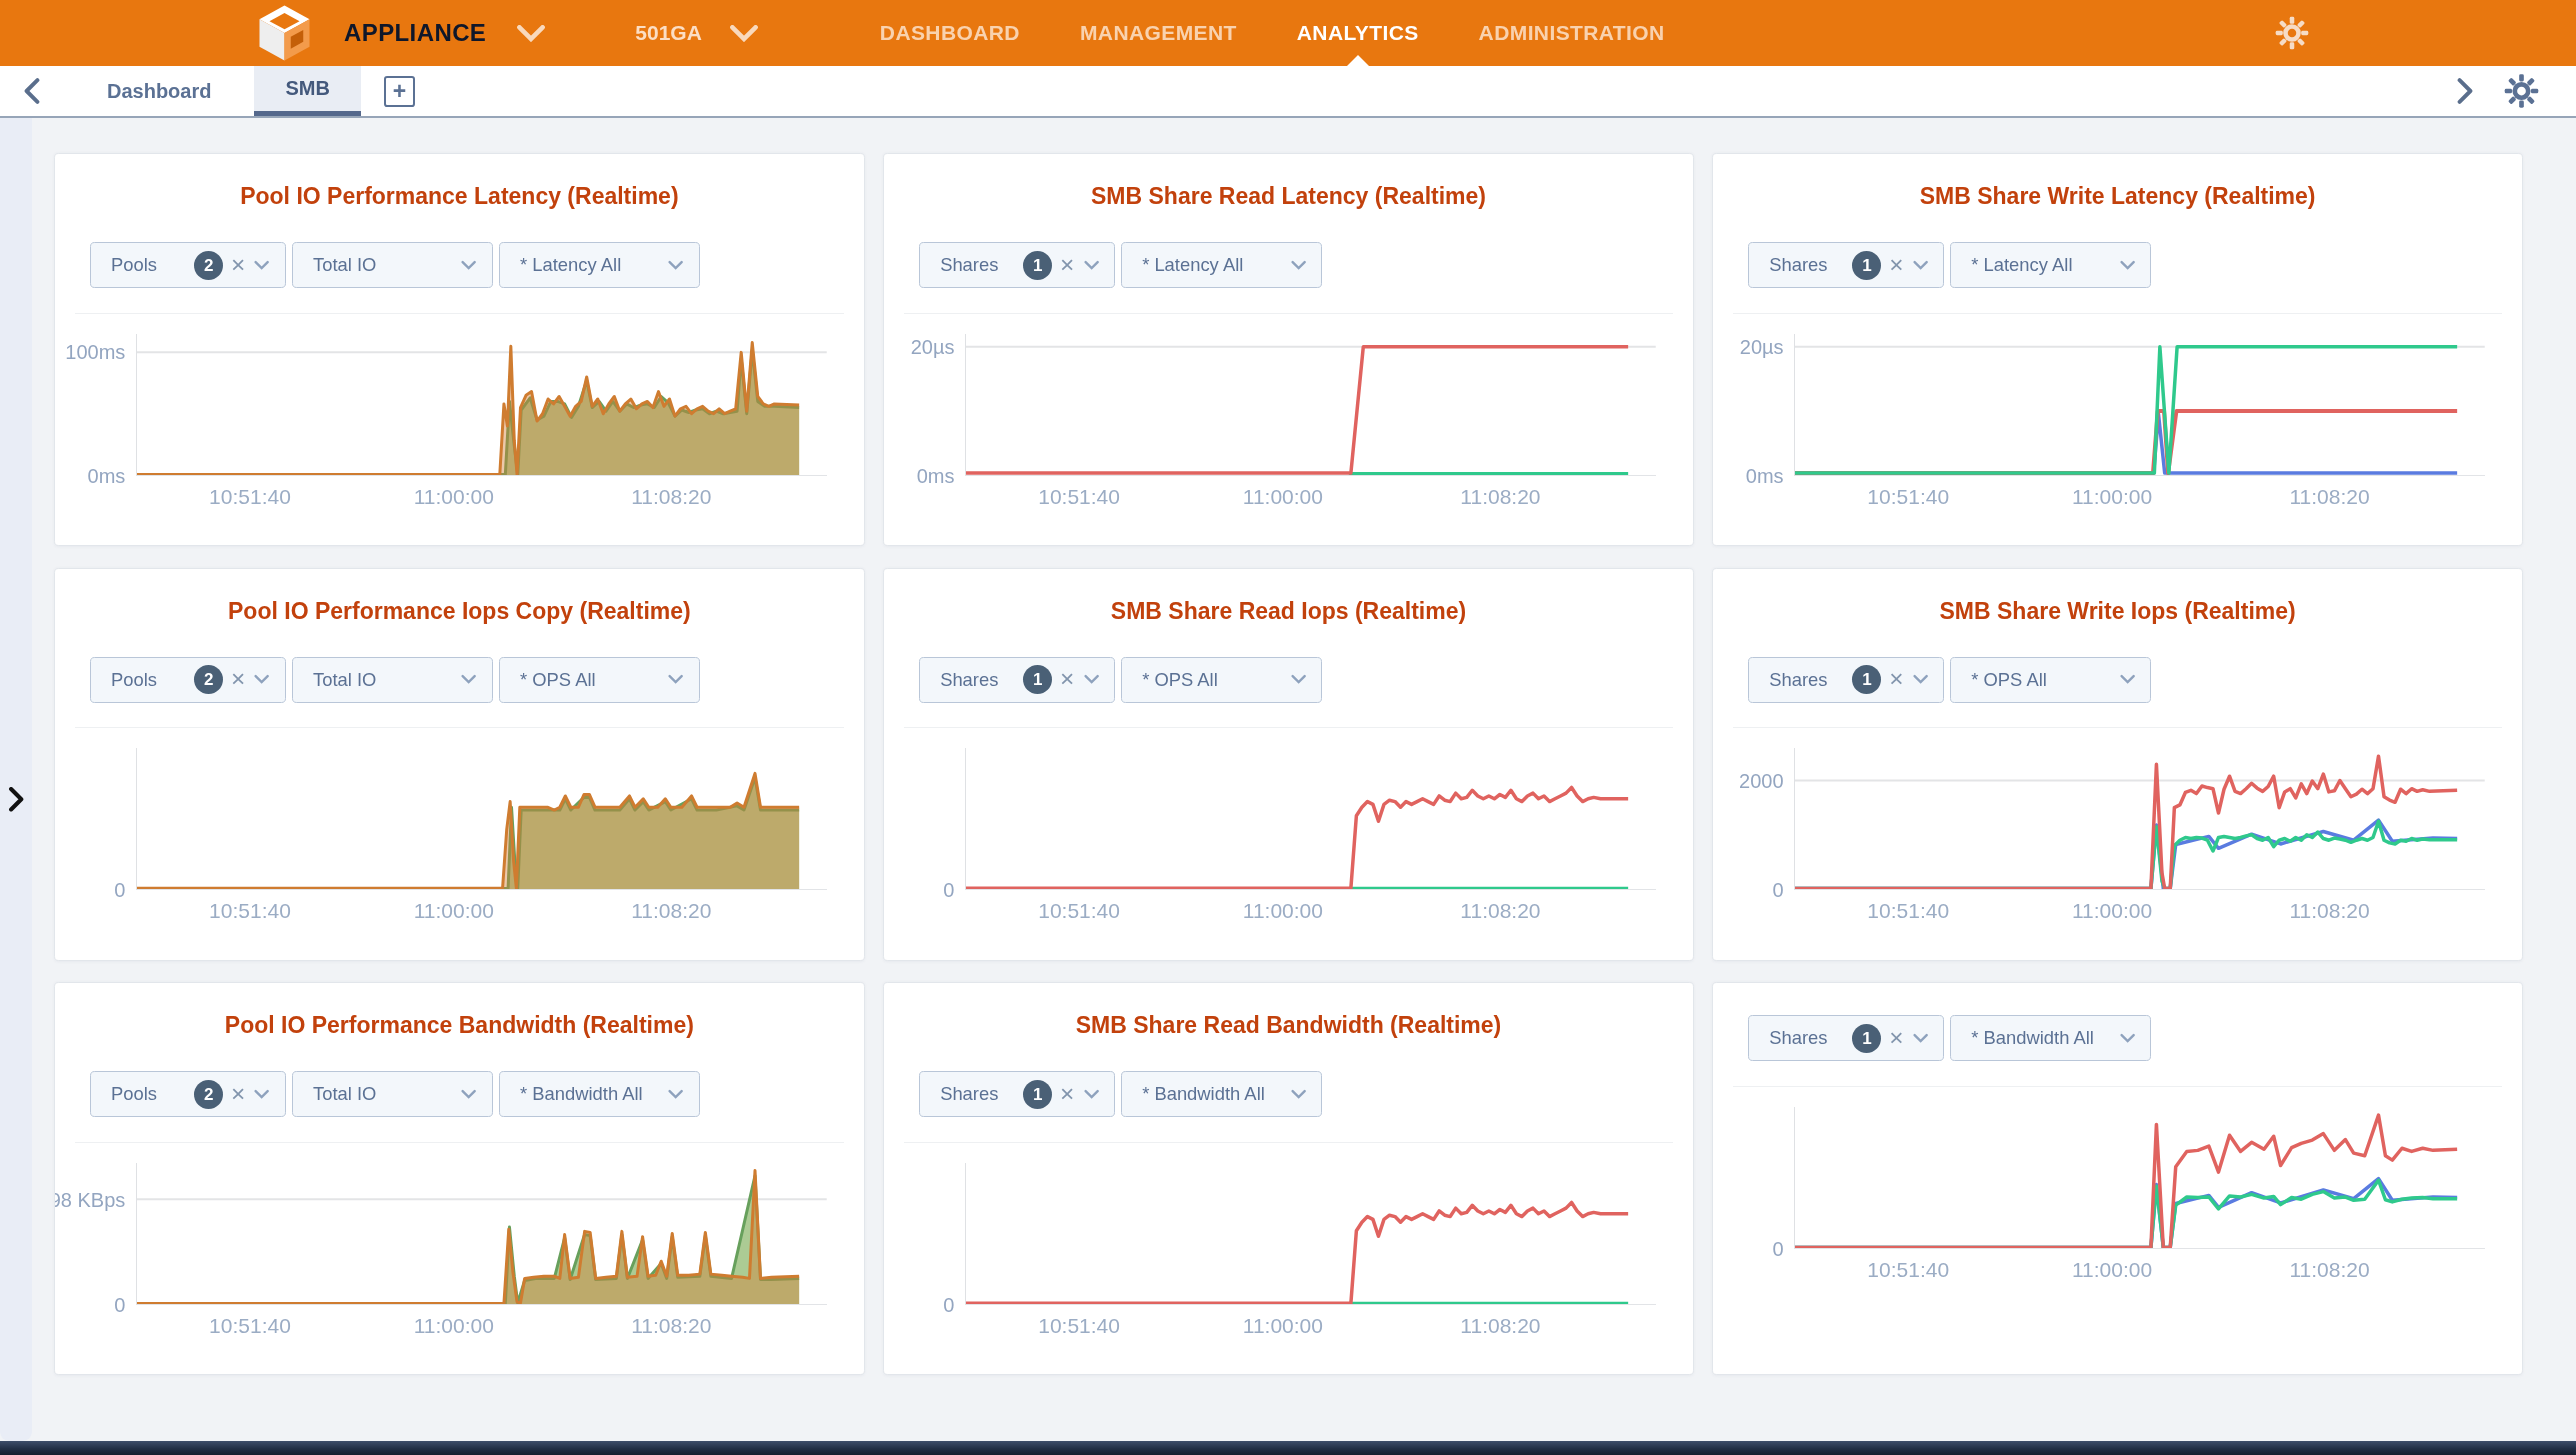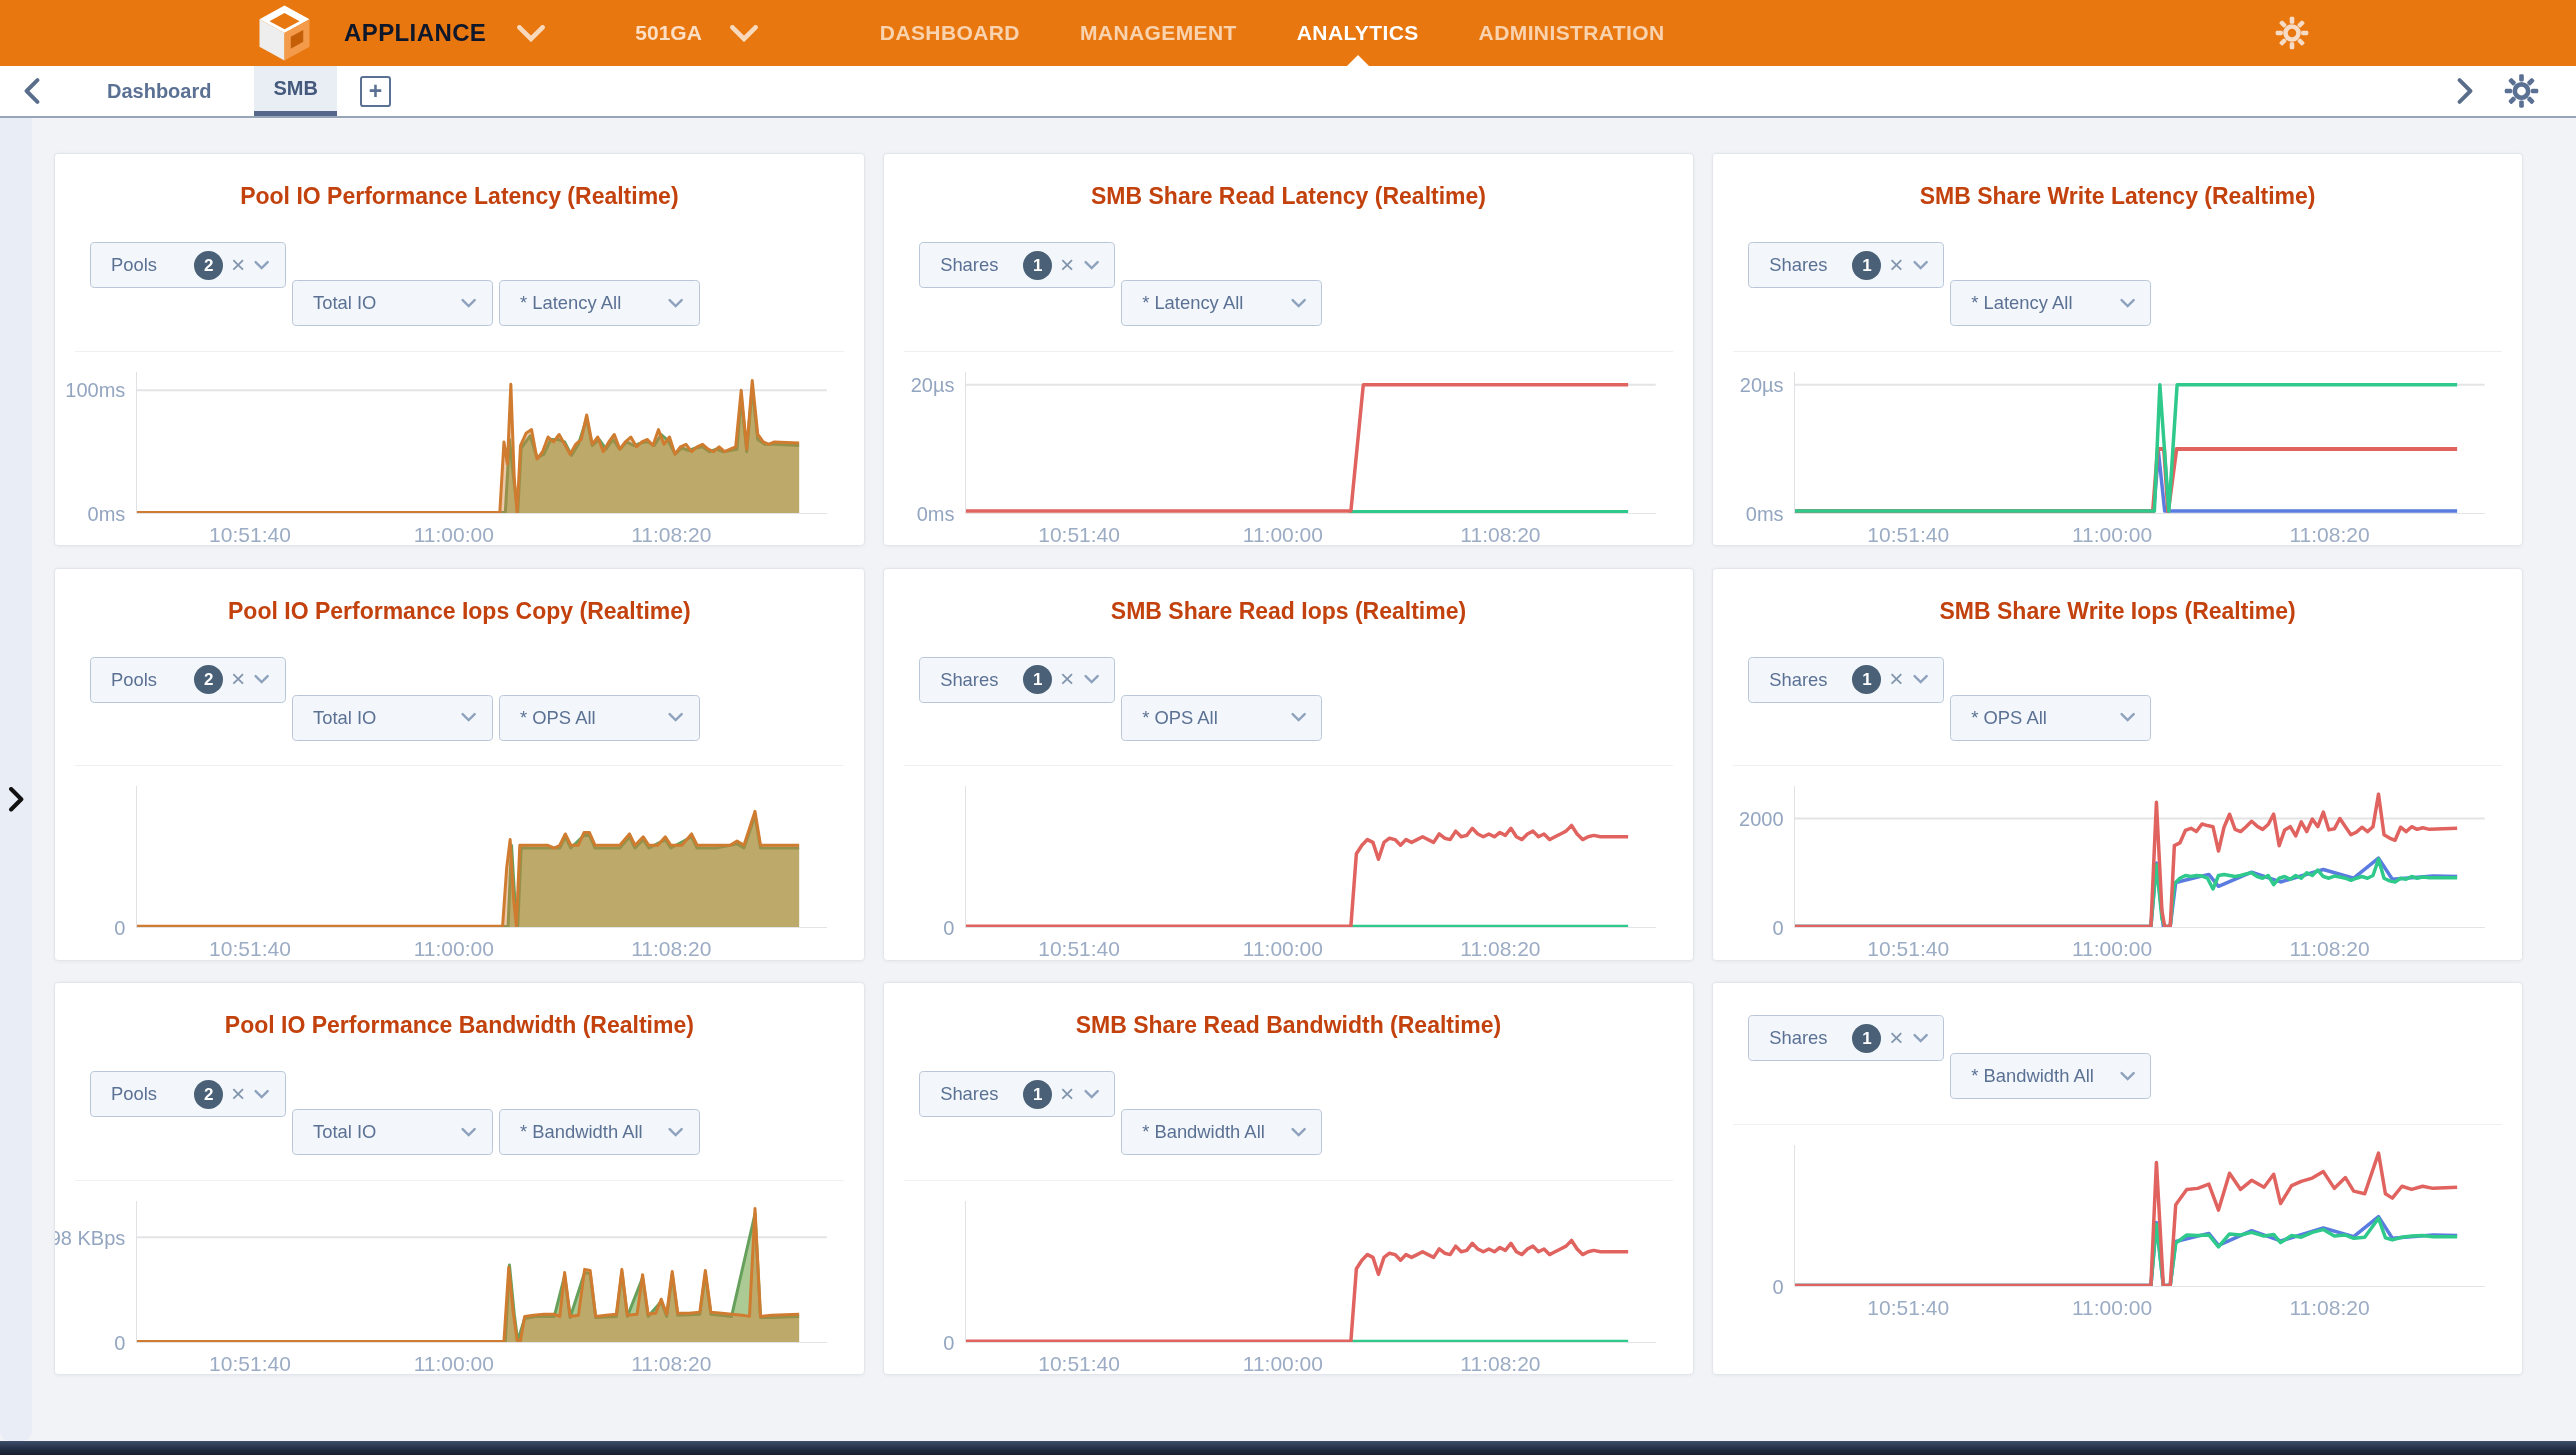--- a/index.html
+++ b/index.html
@@ -21,40 +21,40 @@
     font-size:21px; font-weight:bold; letter-spacing:0.4px; color:rgba(255,240,228,0.75); cursor:pointer; }
   .nav-item.active { color:#ffffff; }
   .nav-item.active::after { content:""; position:absolute; bottom:0; left:50%; transform:translateX(-50%);
     width:0; height:0; border-left:11.5px solid transparent; border-right:11.5px solid transparent; border-bottom:11.5px solid #ffffff; }
   .topbar-gear { position:absolute; right:267px; top:50%; transform:translateY(-50%); width:34px; height:34px; color:#f6dcc6; cursor:pointer; }
   
   .tabbar { height:52px; background:#ffffff; border-bottom:2.3px solid #97a5b8; display:flex; align-items:stretch; position:relative; }
   .tb-back { width:64px; display:flex; align-items:center; justify-content:center; color:#5a6e8c; cursor:pointer; }
   .chev { width:20px; height:26px; }
   .tab { display:flex; align-items:center; padding:0 43px; font-size:20px; font-weight:bold; color:#5b7194; cursor:pointer; }
-  .tab.active { background:#e9edf4; color:#44597c; border-bottom:5.4px solid #55688c; padding:0 19px;text-align:right; }
+  .tab.active { background:#e9edf4; color:#44597c; border-bottom:5.4px solid #55688c; padding:0 31px;text-align:right; }
   .add-btn { align-self:center; margin-left:23px; width:31px; height:31px; border:2.3px solid #5b7194; border-radius:3.1px;
     color:#5b7194; font-size:23px; font-weight:bold; display:flex; align-items:center; justify-content:center; cursor:pointer; }
   .tb-forward { position:absolute; right:101px; top:0; height:100%; display:flex; align-items:center; color:#5a6e8c; cursor:pointer; }
   .tb-gear { position:absolute; right:37px; top:50%; transform:translateY(-50%); width:35px; height:35px; color:#5b7194; cursor:pointer; }
   
   .side-strip { position:absolute; left:0; top:118px; width:32px; height:1323px; background:#e9edf6;
     border-radius:0 0 9.2px 9.2px; z-index:3; cursor:pointer; }
   .side-strip svg { position:absolute; left:7px; top:669px; width:18.4px; height:24.5px; color:#111111; }
   
   .content { position:absolute; top:118px; left:0; right:0; bottom:14px; overflow:hidden; }
   .grid { margin:35px 53px 0 54px; display:grid; grid-template-columns:repeat(3,1fr); column-gap:18.4px; row-gap:21.5px; }
   .panel { background:#ffffff; border:1.5px solid #e2e6eb; border-radius:4.6px; height:393px; overflow:hidden;
     box-shadow:0 0.8px 3.1px rgba(40,60,90,0.05); }
   .panel-title { text-align:center; margin-top:29px; font-size:23px; font-weight:bold; color:#c2410c; }
   .filters { display:flex; gap:6px; margin:32px 0 0 35px; }
   .dd { height:46px; background:#f3f7fb; border:1.5px solid #b9c6d8; border-radius:4.6px; display:flex; align-items:center;
     padding:0 15.3px 0 20px; color:#5b7194; font-size:18.4px; cursor:pointer; }
   .dd-multi { width:196px; }
-  .dd-plain { width:201px; justify-content:space-between;margin-top:38px; }
+  .dd-plain { width:201px; justify-content:space-between; }
   .dd-badge { background:#4a6076; color:#ffffff; border-radius:50%; min-width:29px; height:29px; line-height:29px;
     text-align:center; font-size:17px; font-weight:bold; margin-left:auto; }
   .dd-clear { font-size:24.5px; color:#8295ad; margin-left:7.7px; line-height:1; }
   .dd-caret { width:15.3px; height:10.7px; color:#8ea2bd; margin-left:9.2px; flex:0 0 auto; }
   .divider { border-top:1.5px solid #eef0f2; margin:24.5px 20px 0; }
   
   .chart { display:flex; margin-top:20px; }
   .ycol { width:81px; position:relative; height:142px; font-size:20px; color:#93a5c0; flex:0 0 auto; }
   .ylab { position:absolute; right:10.7px; transform:translateY(-50%); white-space:nowrap; }
   .plotcol { flex:1; margin-right:37px; }

